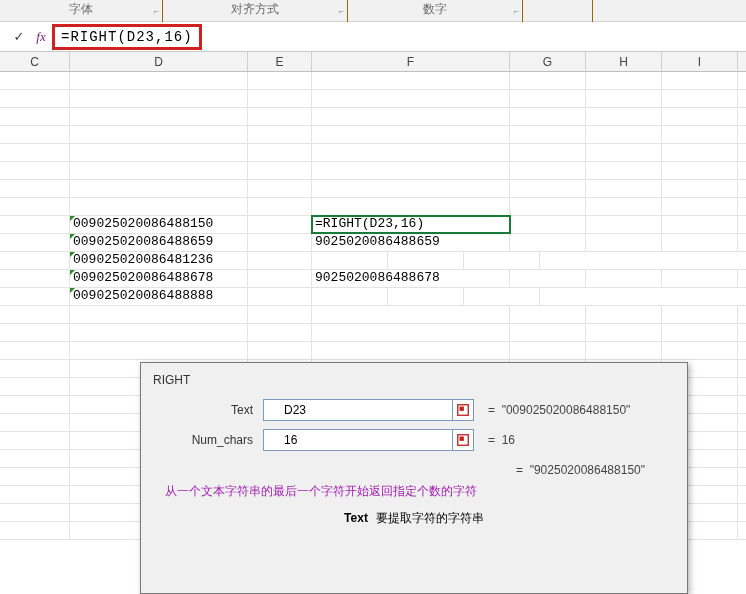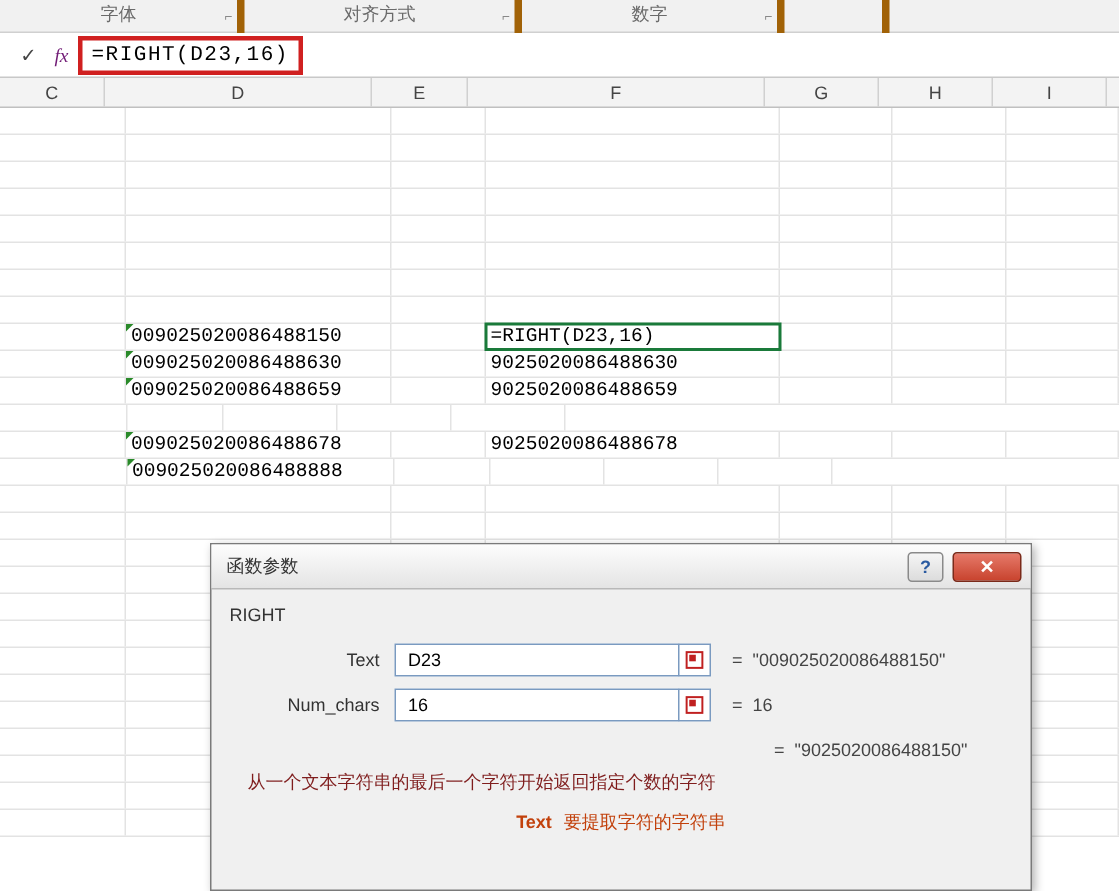--- a/index.html
+++ b/index.html
@@ -1,34 +1,34 @@
 <!DOCTYPE html>
 <html><head>
 <meta charset="utf-8">
 <style>
   * { box-sizing: border-box; margin: 0; padding: 0; }
   body { font-family: "Microsoft YaHei", Arial, sans-serif; font-size: 12px; background: #fff; width: 746px; height: 594px; overflow: hidden; position: relative; }
 
   
   .ribbon-row { height: 22px; background: #f1f1f1; display: flex; border-bottom: 1px solid #d0d0d0; }
-  .ribbon-cell { height: 22px; line-height: 18px; text-align: center; color: #6a6a6a; font-size: 12px; position: relative; border-right: 5px solid #a16207; }
+  .ribbon-cell { height: 22px; line-height: 18px; text-align: center; color: #6a6a6a; font-size: 12px; position: relative; border-right: 1px solid #a16207; }
   .ribbon-expand { position: absolute; right: 3px; bottom: 2px; font-size: 9px; color: #888; }
 
   
   .formula-bar { height: 30px; display: flex; align-items: center; border-bottom: 1px solid #c8c8c8; padding-left: 8px; background: #fff; }
   .fb-icon { width: 22px; text-align: center; color: #444; font-size: 13px; }
   .fb-fx { font-style: italic; font-family: "Times New Roman", serif; color: #701a75; font-size: 13px; width: 22px; text-align: center; }
   .fb-formula { border: 3px solid #d02020; padding: 2px 6px; font-family: "Courier New", monospace; font-size: 14px; letter-spacing: 1px; }
 
   
   .grid { position: relative; }
   .colheads { display: flex; height: 20px; background: #f3f3f3; border-bottom: 1px solid #c0c0c0; }
   .colhead { border-right: 1px solid #d0d0d0; text-align: center; line-height: 20px; color: #444; }
   .rows { }
-  .row { display: flex; height: 18px; border-bottom: 1px solid #e3e3e3; padding-left: 15px; }
+  .row { display: flex; height: 18px; border-bottom: 1px solid #e3e3e3; }
   .cell { border-right: 1px solid #e3e3e3; padding: 0 3px; font-family: "Courier New", monospace; font-size: 13px; white-space: nowrap; overflow: visible; position: relative; }
   .green-tri::before { content: ""; position: absolute; left: 0; top: 0; border-left: 5px solid #2a8a2a; border-bottom: 5px solid transparent; }
   .active-cell { outline: 2px solid #1a7a3a; outline-offset: -1px; } 
   .wC { width: 70px; }
   .wD { width: 178px; }
   .wE { width: 64px; }
   .wF { width: 198px; }
   .wG { width: 76px; }
   .wH { width: 76px; }
   .wI { width: 76px; }
@@ -36,27 +36,27 @@
   
   .dialog { position: absolute; left: 140px; top: 362px; width: 548px; height: 232px; background: #f0f0f0; border: 1px solid #7a7a7a; box-shadow: 2px 2px 6px rgba(0,0,0,0.3); }
   .dlg-title { height: 30px; background: linear-gradient(#fdfdfd, #e4e4e4); display: flex; align-items: center; padding: 0 6px 0 10px; border-bottom: 1px solid #b8b8b8; }
   .dlg-title-text { flex: 1; color: #333; }
   .dlg-help { width: 24px; height: 20px; background: linear-gradient(#f5f5f5,#dcdcdc); border: 1px solid #8a8a8a; border-radius: 3px; margin-right: 6px; display: flex; align-items: center; justify-content: center; color: #2a5aa0; font-weight: bold; }
   .dlg-close { width: 46px; height: 20px; background: linear-gradient(#e67a6a,#c8432e); border: 1px solid #7a2a1a; border-radius: 3px; display: flex; align-items: center; justify-content: center; color: #fff; font-weight: bold; }
   .dlg-body { padding: 10px 12px; }
   .fn-name { color: #333; margin-bottom: 10px; font-size: 12px; }
   .arg-row { display: flex; align-items: center; height: 26px; margin: 4px 0; }
   .arg-label { width: 110px; text-align: right; color: #333; padding-right: 10px; }
-  .arg-input { width: 190px; height: 22px; border: 1px solid #7a9ac0; padding: 2px 8px; font-size: 12px; font-family: Arial, sans-serif; background: #fff; }
+  .arg-input { width: 190px; height: 22px; border: 1px solid #7a9ac0; padding: 2px 20px; font-size: 12px; font-family: Arial, sans-serif; background: #fff; }
   .arg-pick { width: 22px; height: 22px; border: 1px solid #7a9ac0; margin-left: -1px; display: inline-flex; align-items: center; justify-content: center; background: #fff; }
   .arg-pick svg { width: 14px; height: 14px; }
   .arg-eq { margin-left: 14px; color: #444; }
   .result-row { text-align: right; padding-right: 30px; margin: 10px 0 4px; color: #444; }
-  .desc { color: #7f1d1d; margin: 6px 0 10px 12px; }
-  .desc2 { text-align: center; color: #c2410c; }
+  .desc { color: #a21caf; margin: 6px 0 10px 12px; }
+  .desc2 { text-align: center; color: #000000; }
   .desc2 b { margin-right: 8px; }
 </style>
 </head>
 <body>
 
 <div class="ribbon-row">
   <div class="ribbon-cell" style="width:163px"><span>字体</span><span class="ribbon-expand">⌐</span></div>
   <div class="ribbon-cell" style="width:185px"><span>对齐方式</span><span class="ribbon-expand">⌐</span></div>
   <div class="ribbon-cell" style="width:175px"><span>数字</span><span class="ribbon-expand">⌐</span></div>
   <div class="ribbon-cell" style="width:70px"></div>
@@ -157,38 +157,30 @@
       <div class="cell wC"></div>
       <div class="cell wD green-tri">009025020086488150</div>
       <div class="cell wE"></div>
       <div class="cell wF active-cell">=RIGHT(D23,16)</div>
       <div class="cell wG"></div>
         <div class="cell wH"></div>
         <div class="cell wI"></div>
     </div>
     <div class="row">
       <div class="cell wC"></div>
-      <div class="cell wD green-tri">009025020086488630</div>
-      <div class="cell wE"></div>
-      <div class="cell wF">9025020086488630</div>
-      <div class="cell wG"></div>
-        <div class="cell wH"></div>
-        <div class="cell wI"></div>
-    </div>
-    <div class="row">
-      <div class="cell wC"></div>
       <div class="cell wD green-tri">009025020086488659</div>
       <div class="cell wE"></div>
       <div class="cell wF">9025020086488659</div>
       <div class="cell wG"></div>
         <div class="cell wH"></div>
         <div class="cell wI"></div>
     </div>
     <div class="row">
       <div class="cell wC"></div>
+      <div class="cell wD green-tri">009025020086481236</div>
       <div class="cell wE"></div>
       <div class="cell wG"></div>
         <div class="cell wH"></div>
         <div class="cell wI"></div>
     </div>
     <div class="row">
       <div class="cell wC"></div>
       <div class="cell wD green-tri">009025020086488678</div>
       <div class="cell wE"></div>
       <div class="cell wF">9025020086488678</div>
@@ -319,25 +311,20 @@
         <div class="cell wE"></div>
         <div class="cell wF"></div>
         <div class="cell wG"></div>
         <div class="cell wH"></div>
         <div class="cell wI"></div>
       </div>
   </div>
 </div>
 
 <div class="dialog">
-  <div class="dlg-title">
-    <span class="dlg-title-text">函数参数</span>
-    <span class="dlg-help">?</span>
-    <span class="dlg-close">✕</span>
-  </div>
   <div class="dlg-body">
     <div class="fn-name">RIGHT</div>
 
     <div class="arg-row">
       <div class="arg-label">Text</div>
       <input class="arg-input" value="D23" style="">
       <span class="arg-pick">
         <svg viewBox="0 0 16 16">
             <rect x="2" y="2" width="12" height="12" fill="none" stroke="#c02020" stroke-width="1.5"></rect>
             <rect x="4" y="4" width="5" height="5" fill="#c02020"></rect>

